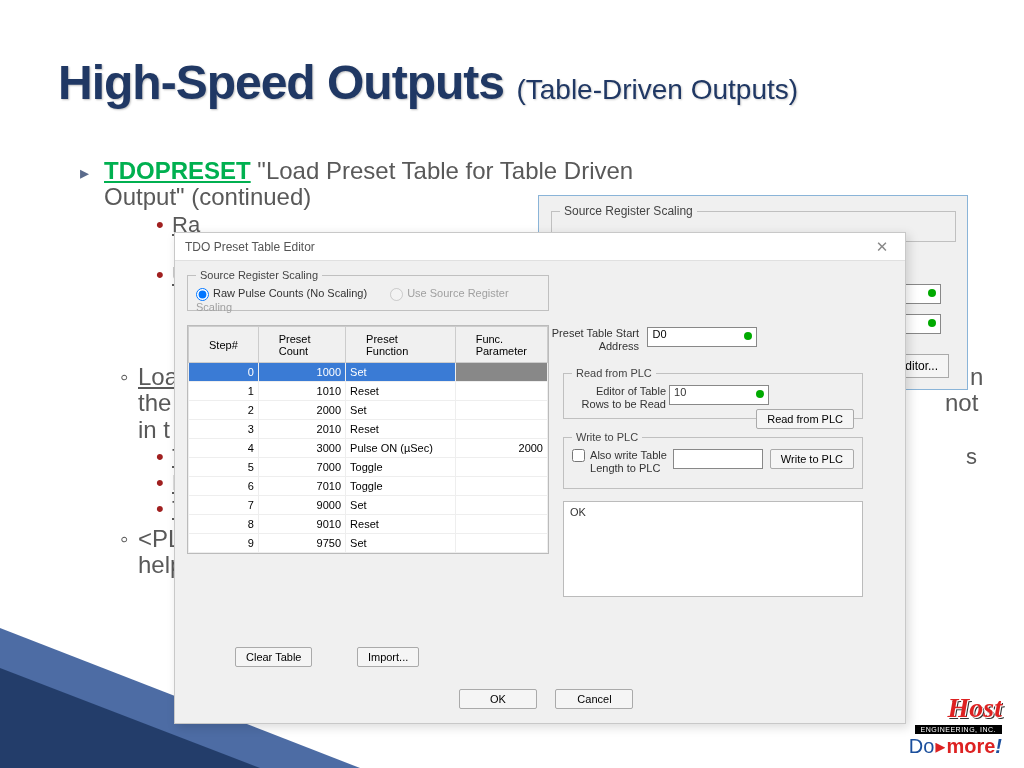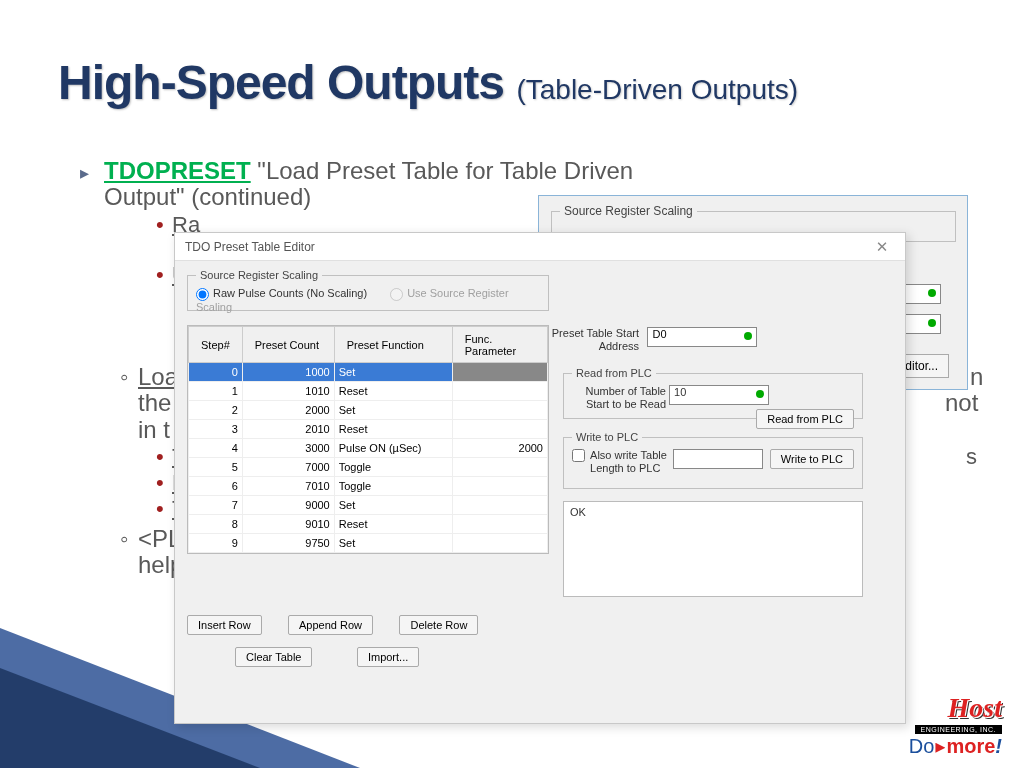--- a/index.html
+++ b/index.html
@@ -43,21 +43,21 @@
   legend { font-size: 11px; color: #444; padding: 0 4px; }
 
   .src-scale { position: absolute; top: 36px; left: 12px; width: 362px; height: 42px; padding: 6px 8px; }
   .radio-row label { margin-right: 20px; font-size: 11px; cursor: pointer; }
   .radio-row input { vertical-align: middle; margin-right: 4px; }
   .disabled-opt { color: #a0a0a0; }
 
   
   .tbl-wrap { position: absolute; top: 92px; left: 12px; width: 362px; border: 1px solid #bbb; background: #fff; }
   .tbl { width: 100%; border-collapse: collapse; font-size: 11px; }
-  .tbl th { background: #f0f0f0; border: 1px solid #ccc; padding: 3px 12px; text-align: left; font-weight: 400; height: 36px; }
+  .tbl th { background: #f0f0f0; border: 1px solid #ccc; padding: 3px 20px; text-align: left; font-weight: 400; height: 36px; }
   .tbl td { border: 1px solid #eee; padding: 2px 4px; height: 19px; }
   .tbl td.num, .tbl th.num { text-align: right; }
   .tbl tr.sel td { background: #3a7bd5; color: #fff; }
   .tbl tr.sel td:last-child { background: #888; }
 
   
   .lbl { font-size: 11px; color: #333; text-align: right; display: inline-block; }
   .inp { height: 20px; border: 1px solid #888; background: #fff; font-size: 11px; padding: 0 4px; position: relative; }
   .inp .dot { position: absolute; right: 4px; top: 4px; width: 8px; height: 8px; background: #0a0; border-radius: 50%; }
 
@@ -232,46 +232,45 @@
     </table>
   </div>
 
   <div class="preset-addr">
     <span class="lbl">Preset Table Start Address</span>
     <span class="inp"><span>D0</span><span class="dot"></span></span>
   </div>
 
   <fieldset class="fs-read">
     <legend>Read from PLC</legend>
-    <span class="lbl">Number of Table Start to be Read</span>
+    <span class="lbl">Editor of Table Rows to be Read</span>
     <span class="inp"><span>10</span><span class="dot"></span></span>
     <button class="win-btn">Read from PLC</button>
   </fieldset>
 
   <fieldset class="fs-write">
     <legend>Write to PLC</legend>
     <input type="checkbox" class="cb" style="">
     <span class="cb-lbl">Also write Table Length to PLC</span>
     <span class="inp"></span>
     <button class="win-btn">Write to PLC</button>
   </fieldset>
 
   <div class="status-box">
     <span>OK</span>
   </div>
 
-  <div class="row-btns">
-    <button class="win-btn">Insert Row</button>
-    <button class="win-btn">Append Row</button>
-    <button class="win-btn">Delete Row</button>
-  </div>
   <div class="row-btns2">
     <button class="win-btn">Clear Table</button>
     <button class="win-btn">Import...</button>
   </div>
 
+  <div class="ok-cancel">
+    <button class="win-btn">OK</button>
+    <button class="win-btn">Cancel</button>
+  </div>
 </div>
 
 <div class="logo-host">Host</div>
 <div class="logo-eng">ENGINEERING, INC.</div>
 <div class="logo-domore">
   <span class="a">Do</span><span class="play"></span><span class="b">more</span><span style="font-style:italic;color:#1b4f9c">!</span>
 </div>
 
 </body></html>

